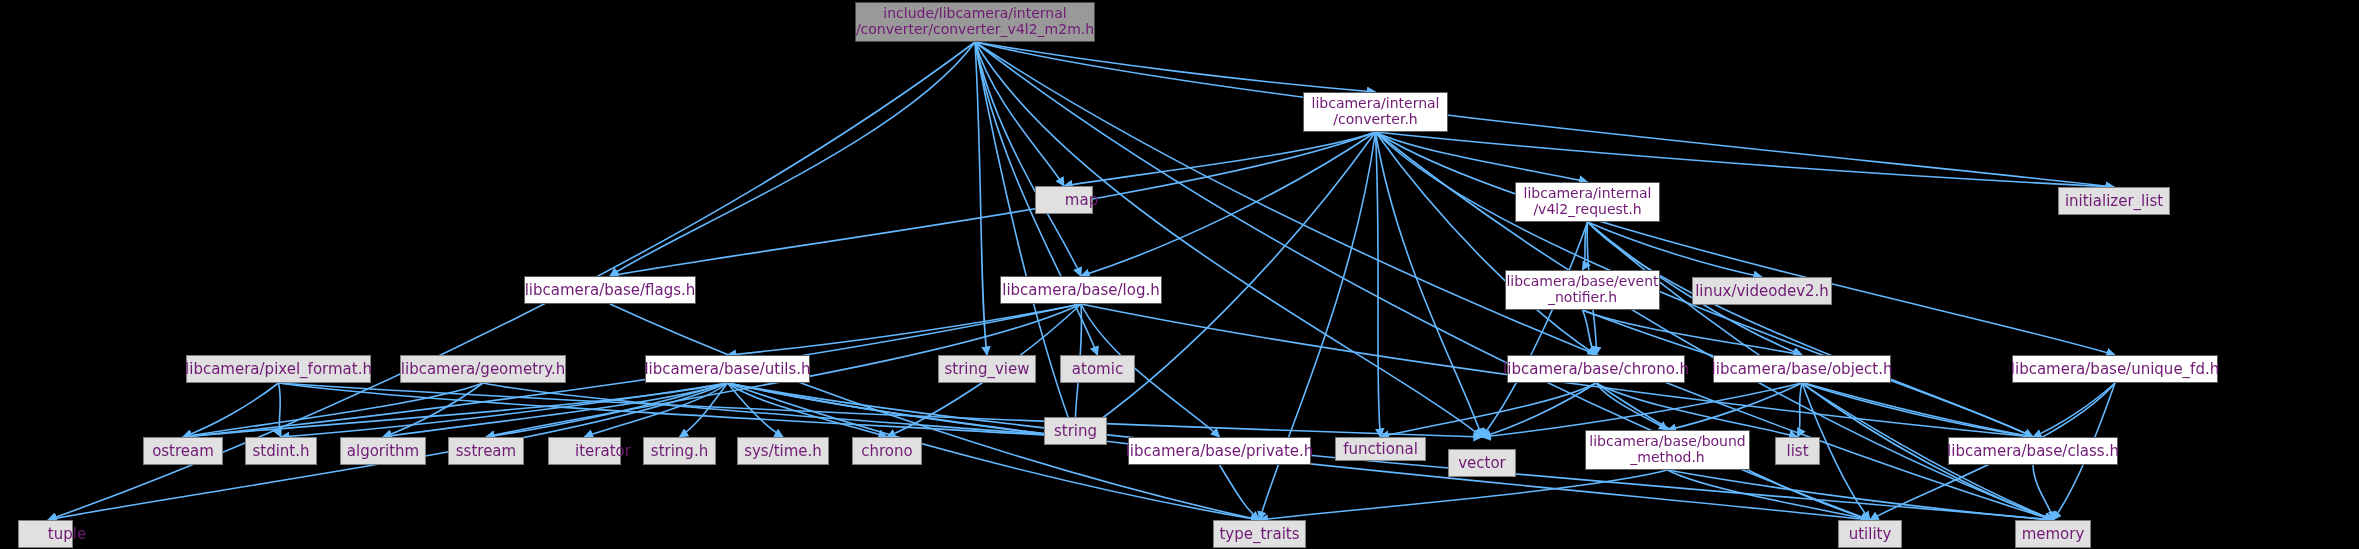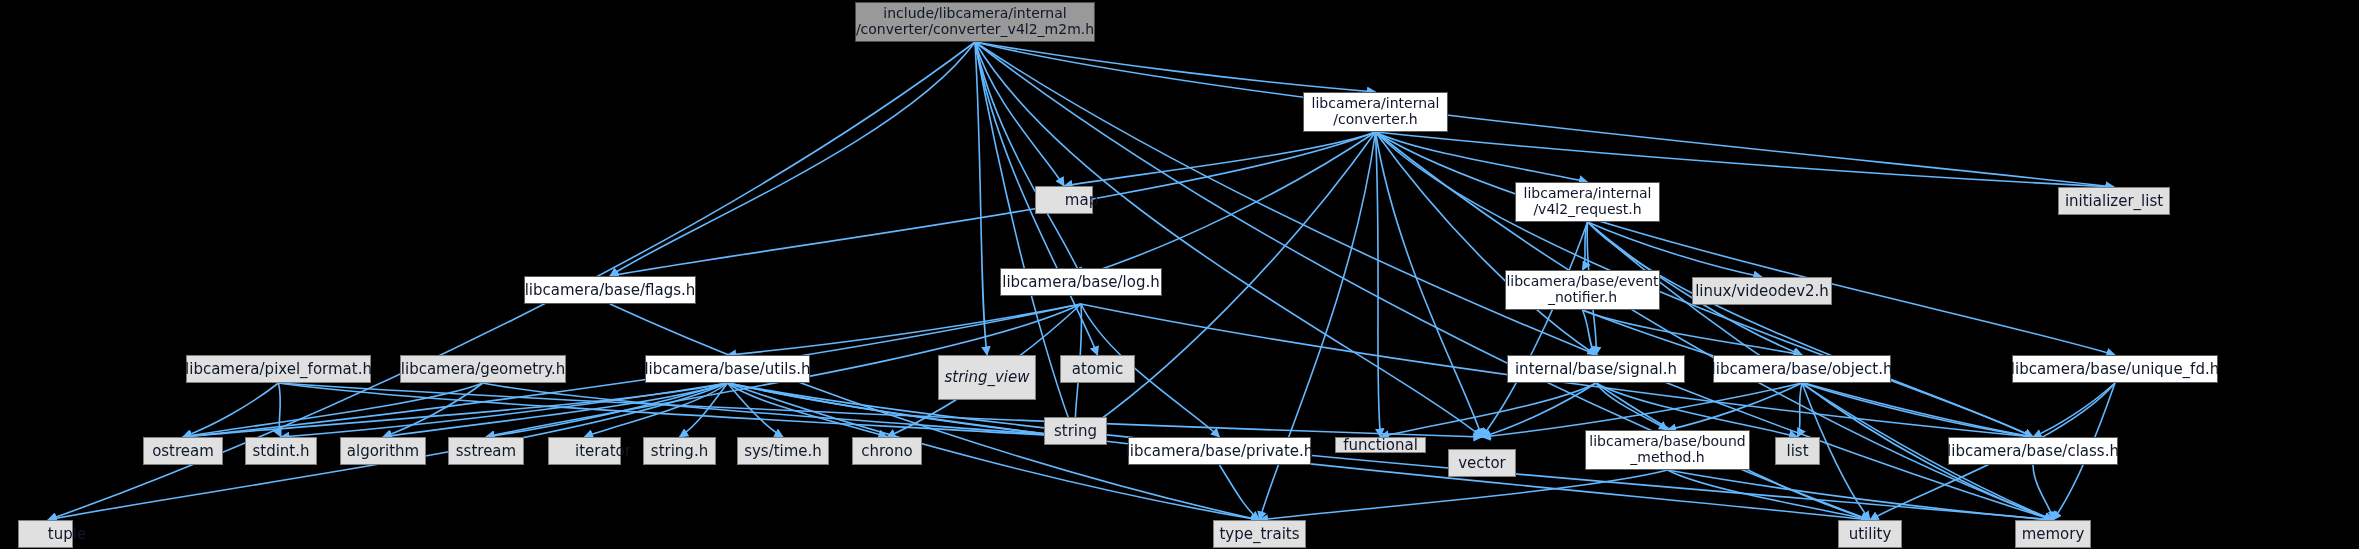--- a/index.html
+++ b/index.html
@@ -1,21 +1,21 @@
 <!DOCTYPE html>
 <html><head>
 <meta charset="utf-8">
 <style>
   html,body{margin:0;padding:0;background:#000;}
   #canvas{position:relative;width:2359px;height:549px;background:#000;overflow:hidden;
           font-family:"DejaVu Sans","Liberation Sans",sans-serif;}
   svg.edges{position:absolute;left:0;top:0;width:2359px;height:549px;pointer-events:none;}
   .node{position:absolute;box-sizing:border-box;display:flex;align-items:center;
         justify-content:center;text-align:center;border:1px solid #808080;
-        background:#e0e0e0;color:#0f172a;font-size:15px;line-height:1.12;
+        background:#e0e0e0;color:#701a75;font-size:15px;line-height:1.12;
         padding:1px 5px;white-space:pre-line;}
   .node.hdr{background:#ffffff;border:1px solid #5a5a5a;}
   .node.root{background:#999999;border:1px solid #4d4d4d;}
 </style>
 </head>
 <body>
 
 <div id="canvas">
   <svg class="edges" id="edges-svg" viewBox="0 0 2359 549" xmlns="http://www.w3.org/2000/svg">
     <defs>
@@ -111,43 +111,43 @@
   <div id="node-layer">
       <div class="node root" style="left: 855px; top: 2px; width: 240px; height: 40px; font-size: 14px;">include/libcamera/internal
 /converter/converter_v4l2_m2m.h</div>
       <div class="node hdr" style="left: 1303px; top: 92px; width: 145px; height: 40px; font-size: 14px;">libcamera/internal
 /converter.h</div>
       <div class="node sys" style="left: 1035px; top: 186px; width: 58px; height: 28px; padding-left: 40px;">map</div>
       <div class="node hdr" style="left: 1515px; top: 182px; width: 145px; height: 40px; font-size: 14px;">libcamera/internal
 /v4l2_request.h</div>
       <div class="node sys" style="left: 2058px; top: 187px; width: 112px; height: 28px;">initializer_list</div>
       <div class="node hdr" style="left: 524px; top: 276px; width: 172px; height: 28px;">libcamera/base/flags.h</div>
-      <div class="node hdr" style="left: 1000px; top: 268px; width: 162px; height: 28px;">libcamera/base/log.h</div>
+      <div class="node hdr" style="left: 1000px; top: 276px; width: 162px; height: 28px;">libcamera/base/log.h</div>
       <div class="node hdr" style="left: 1505px; top: 270px; width: 155px; height: 40px; font-size: 14px;">libcamera/base/event
 _notifier.h</div>
       <div class="node sys" style="left: 1692px; top: 277px; width: 140px; height: 28px;">linux/videodev2.h</div>
       <div class="node sys" style="left: 186px; top: 355px; width: 185px; height: 28px;">libcamera/pixel_format.h</div>
       <div class="node sys" style="left: 400px; top: 355px; width: 166px; height: 28px;">libcamera/geometry.h</div>
       <div class="node hdr" style="left: 645px; top: 355px; width: 165px; height: 28px;">libcamera/base/utils.h</div>
-      <div class="node sys" style="left: 938px; top: 355px; width: 98px; height: 45px; font-style: italic;">string_view</div>
+      <div class="node sys" style="left: 938px; top: 355px; width: 98px; height: 28px;">string_view</div>
       <div class="node sys" style="left: 1060px; top: 355px; width: 75px; height: 28px;">atomic</div>
-      <div class="node hdr" style="left: 1507px; top: 355px; width: 178px; height: 28px;">internal/base/signal.h</div>
+      <div class="node hdr" style="left: 1507px; top: 355px; width: 178px; height: 28px;">libcamera/base/chrono.h</div>
       <div class="node hdr" style="left: 1713px; top: 355px; width: 178px; height: 28px;">libcamera/base/object.h</div>
       <div class="node hdr" style="left: 2012px; top: 355px; width: 206px; height: 28px;">libcamera/base/unique_fd.h</div>
       <div class="node sys" style="left: 143px; top: 437px; width: 80px; height: 28px;">ostream</div>
       <div class="node sys" style="left: 245px; top: 437px; width: 72px; height: 28px;">stdint.h</div>
       <div class="node sys" style="left: 340px; top: 437px; width: 86px; height: 28px;">algorithm</div>
       <div class="node sys" style="left: 448px; top: 437px; width: 76px; height: 28px;">sstream</div>
       <div class="node sys" style="left: 548px; top: 437px; width: 73px; height: 28px; padding-left: 42px;">iterator</div>
       <div class="node sys" style="left: 643px; top: 437px; width: 73px; height: 28px;">string.h</div>
       <div class="node sys" style="left: 737px; top: 437px; width: 92px; height: 28px;">sys/time.h</div>
       <div class="node sys" style="left: 852px; top: 437px; width: 70px; height: 28px;">chrono</div>
       <div class="node sys" style="left: 1044px; top: 417px; width: 63px; height: 28px;">string</div>
       <div class="node hdr" style="left: 1128px; top: 437px; width: 183px; height: 28px;">libcamera/base/private.h</div>
-      <div class="node sys" style="left: 1335px; top: 437px; width: 91px; height: 16px; text-align: center;">functional</div>
+      <div class="node sys" style="left: 1335px; top: 437px; width: 91px; height: 24px; text-align: center;">functional</div>
       <div class="node sys" style="left: 1448px; top: 437px; width: 68px; height: 28px; margin-top: 12px;">vector</div>
       <div class="node hdr" style="left: 1585px; top: 430px; width: 165px; height: 40px; font-size: 14px;">libcamera/base/bound
 _method.h</div>
       <div class="node sys" style="left: 1775px; top: 437px; width: 45px; height: 28px;">list</div>
       <div class="node hdr" style="left: 1948px; top: 437px; width: 170px; height: 28px;">libcamera/base/class.h</div>
       <div class="node sys" style="left: 18px; top: 520px; width: 52px; height: 28px; padding-left: 48px;">tuple</div>
       <div class="node sys" style="left: 1213px; top: 520px; width: 93px; height: 28px;">type_traits</div>
       <div class="node sys" style="left: 1838px; top: 520px; width: 64px; height: 28px;">utility</div>
       <div class="node sys" style="left: 2015px; top: 520px; width: 76px; height: 28px;">memory</div>
     </div>

